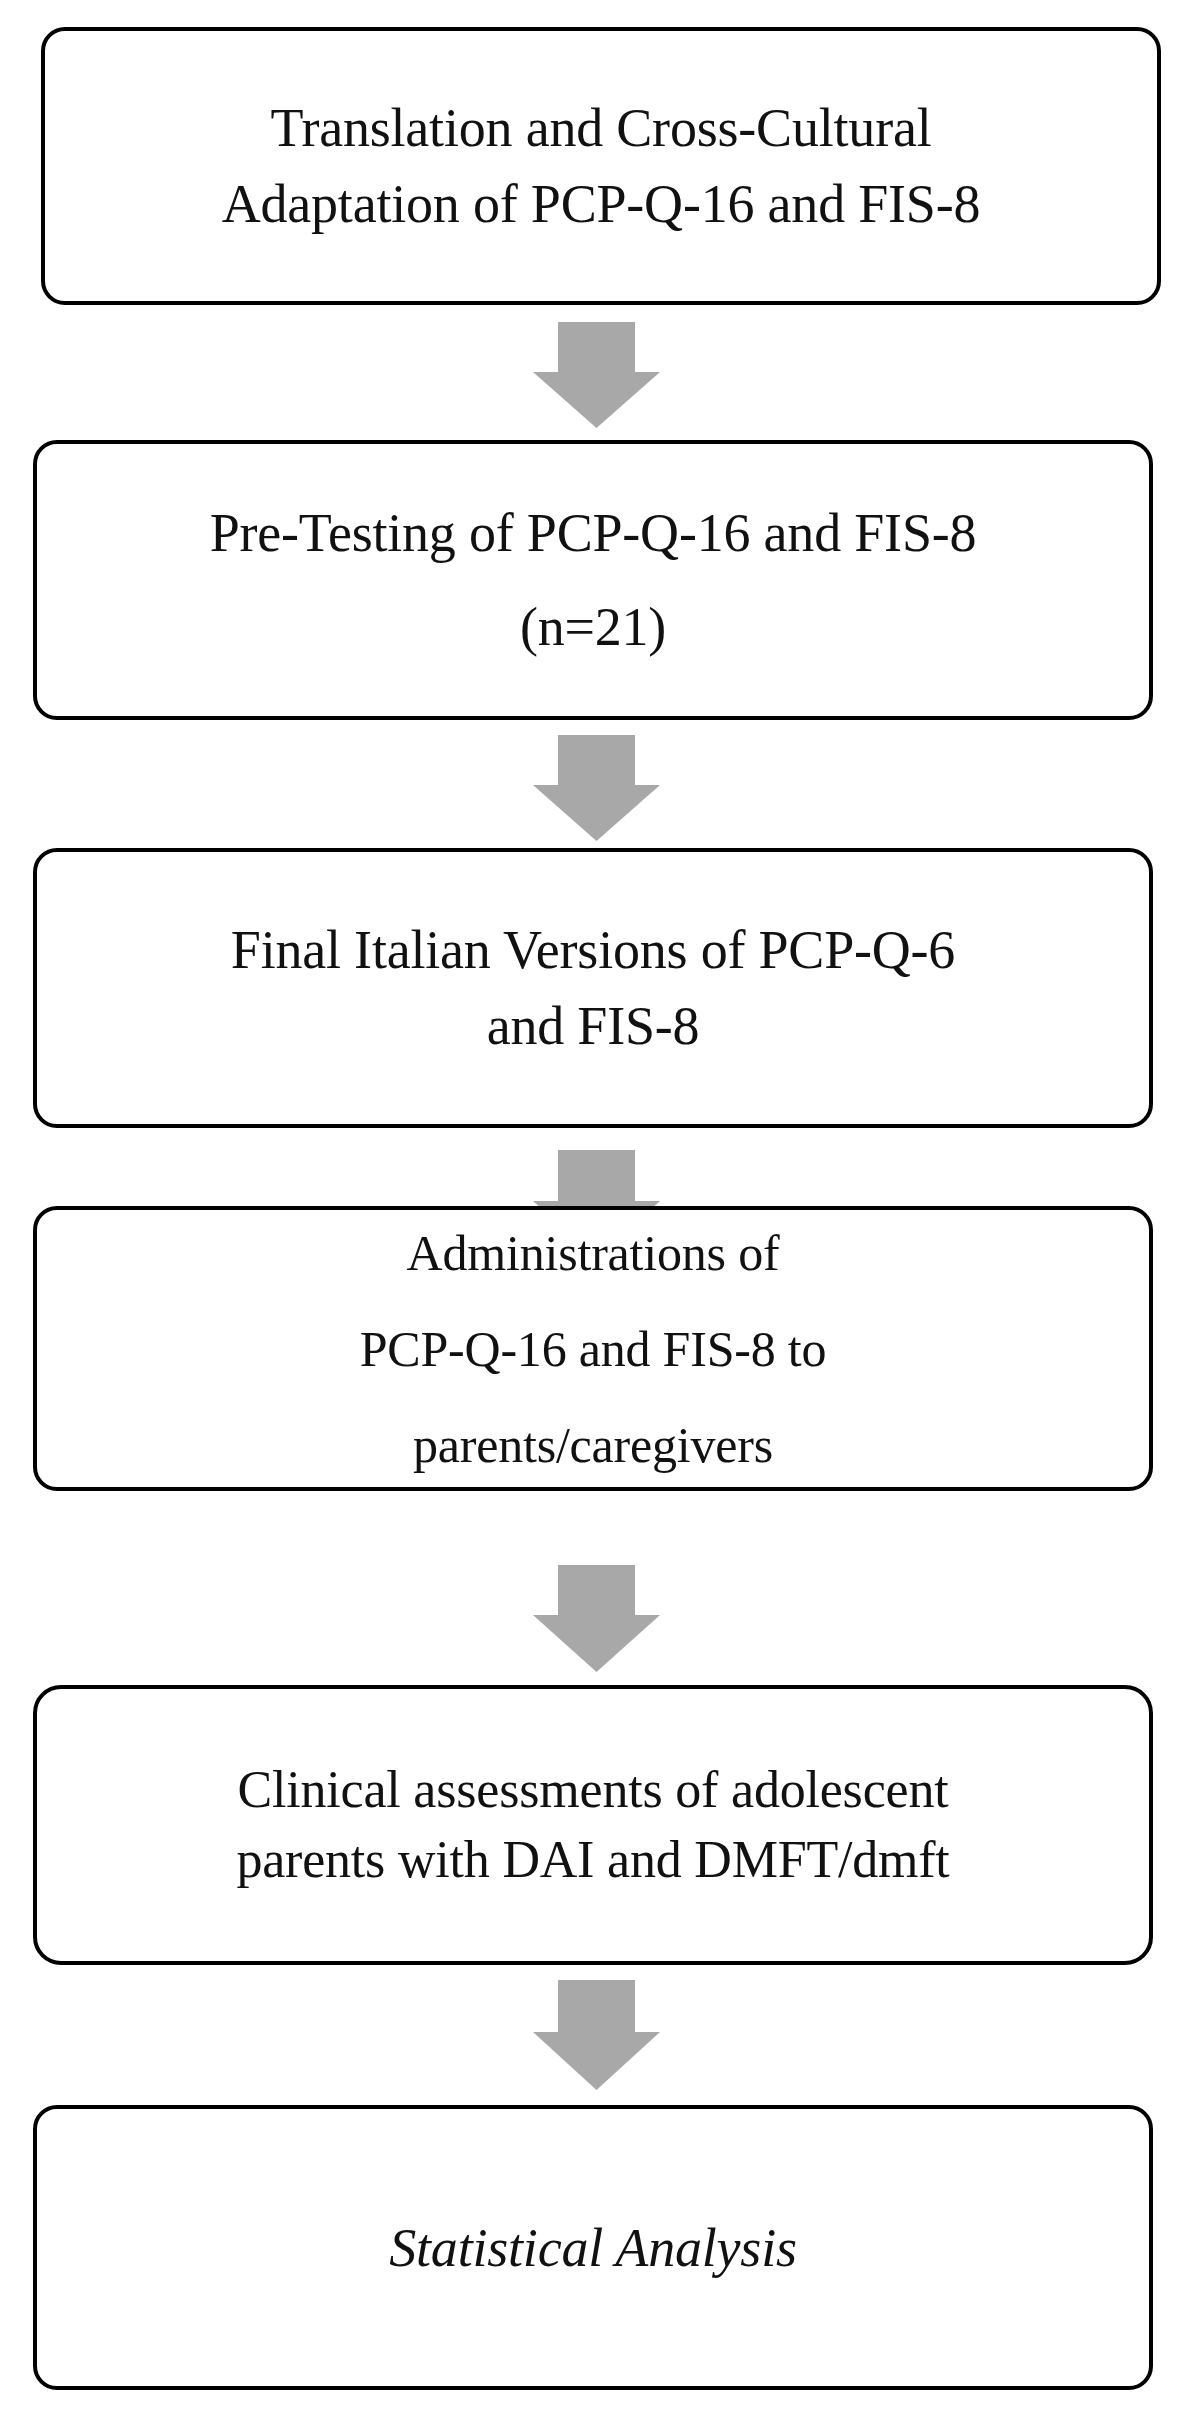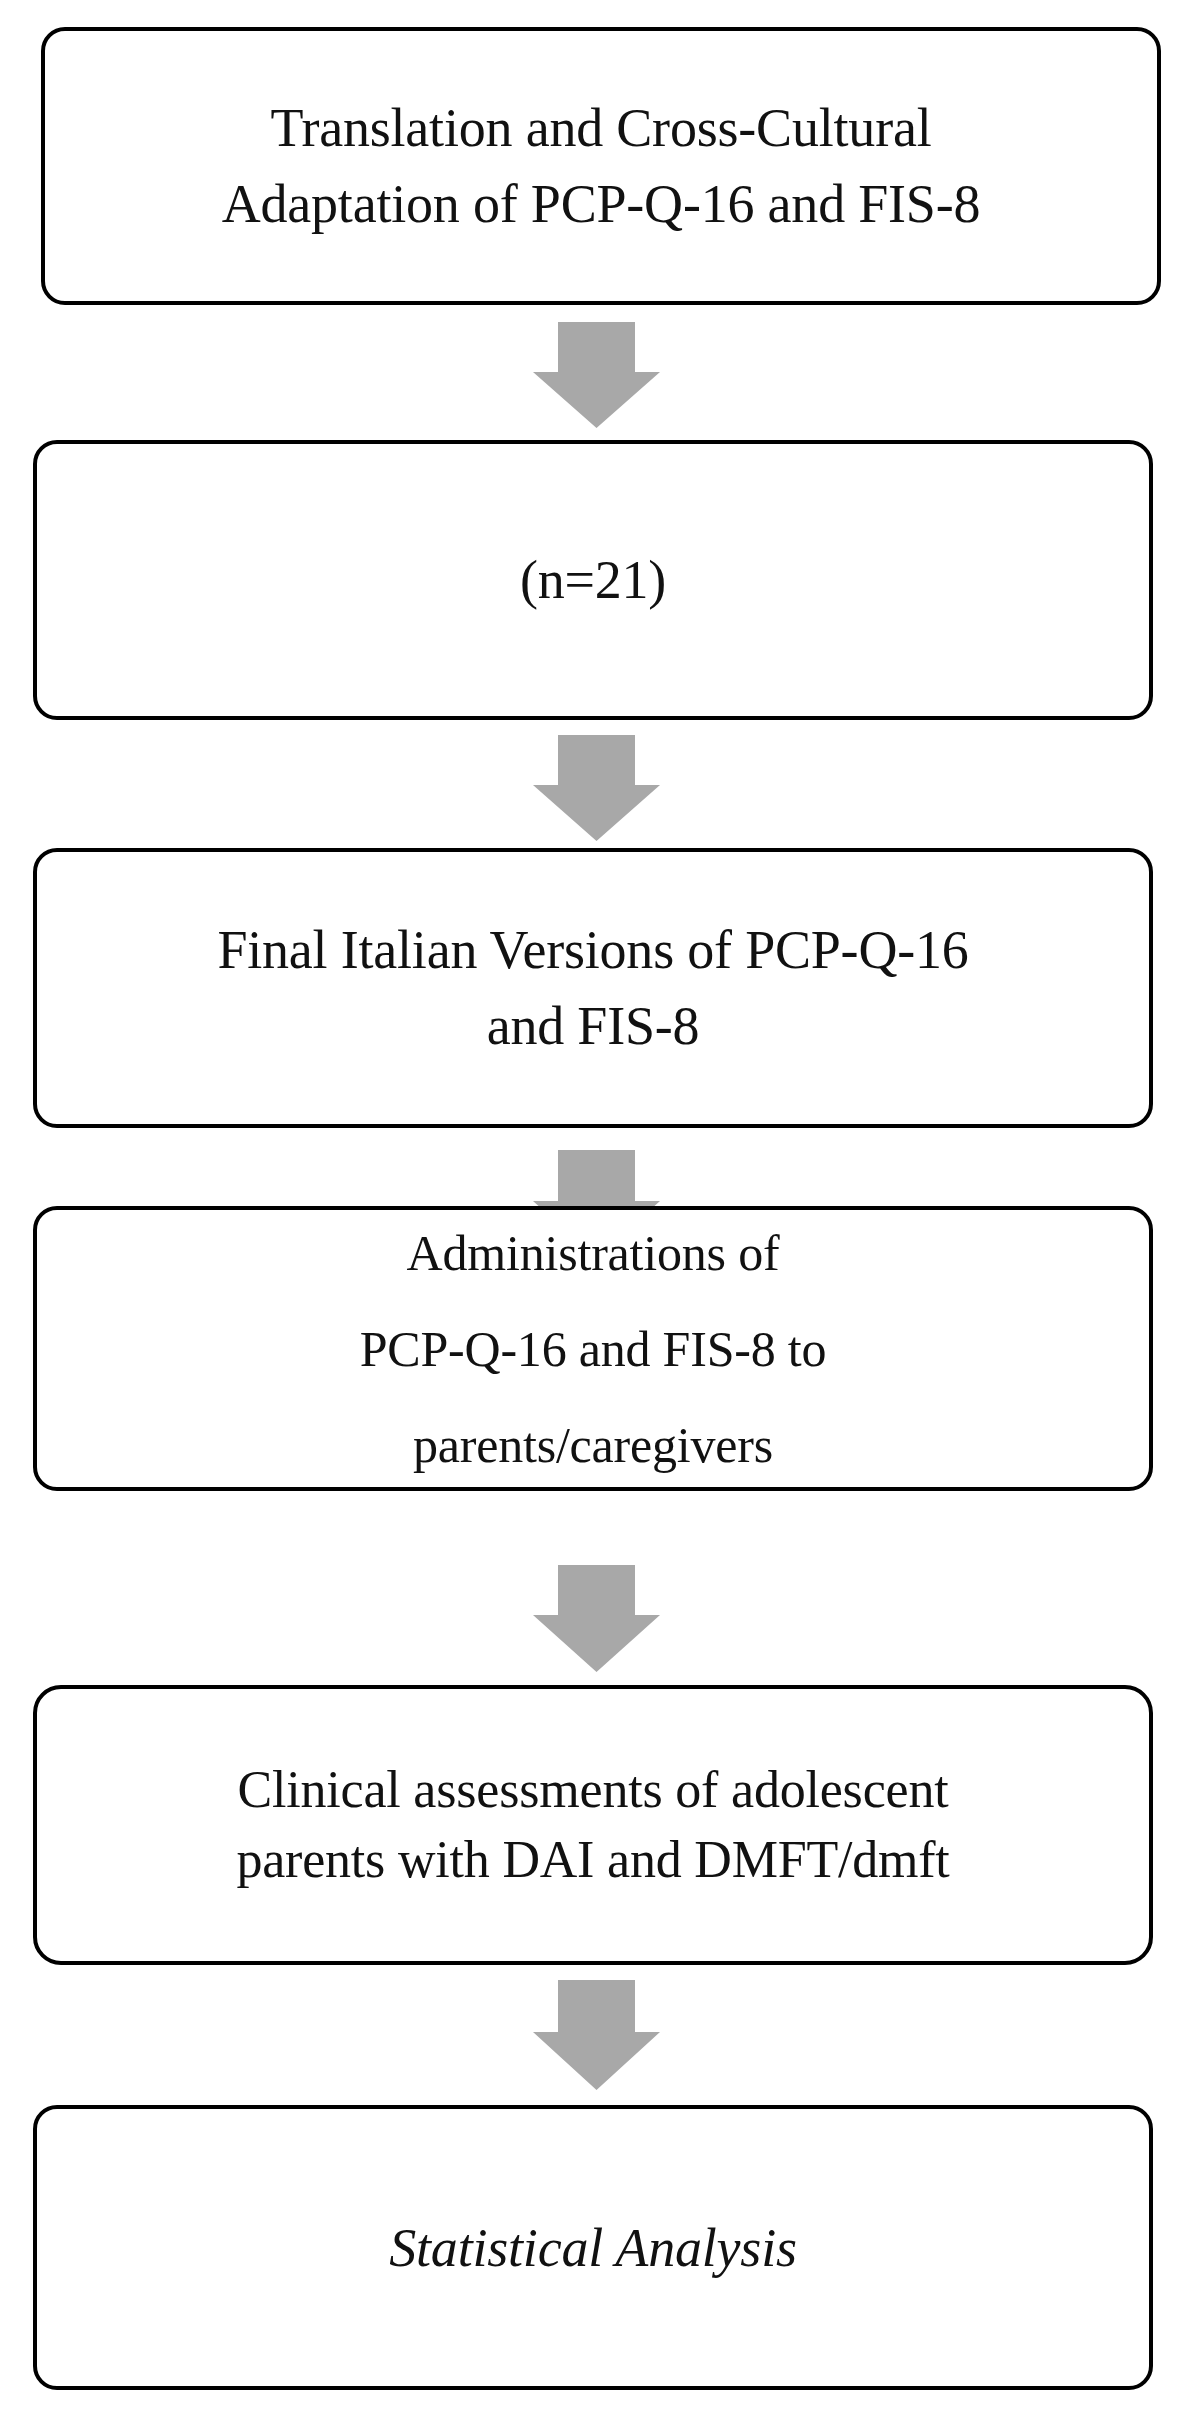--- a/index.html
+++ b/index.html
@@ -85,31 +85,32 @@
     <span class="line">Adaptation of PCP-Q-16 and FIS-8</span>
   </div>
 
   <div class="arrow arrow-1">
     <svg viewBox="0 0 127 106" preserveAspectRatio="none" aria-hidden="true">
       <polygon points="25,0 102,0 102,50 127,50 63.5,106 0,50 25,50" fill="#a8a8a8"></polygon>
     </svg>
   </div>
 
   <div class="node node-2">
+    <span class="line">Pre-Testing of PCP-Q-16 and FIS-8</span>
     <span class="line">(n=21)</span>
   </div>
 
   <div class="arrow arrow-2">
     <svg viewBox="0 0 127 106" preserveAspectRatio="none" aria-hidden="true">
       <polygon points="25,0 102,0 102,50 127,50 63.5,106 0,50 25,50" fill="#a8a8a8"></polygon>
     </svg>
   </div>
 
   <div class="node node-3">
-    <span class="line">Final Italian Versions of PCP-Q-16</span>
+    <span class="line">Final Italian Versions of PCP-Q-6</span>
     <span class="line">and FIS-8</span>
   </div>
 
   <div class="arrow arrow-3">
     <svg viewBox="0 0 127 108" preserveAspectRatio="none" aria-hidden="true">
       <polygon points="25,0 102,0 102,51 127,51 63.5,108 0,51 25,51" fill="#a8a8a8"></polygon>
     </svg>
   </div>
 
   <div class="node node-4">

